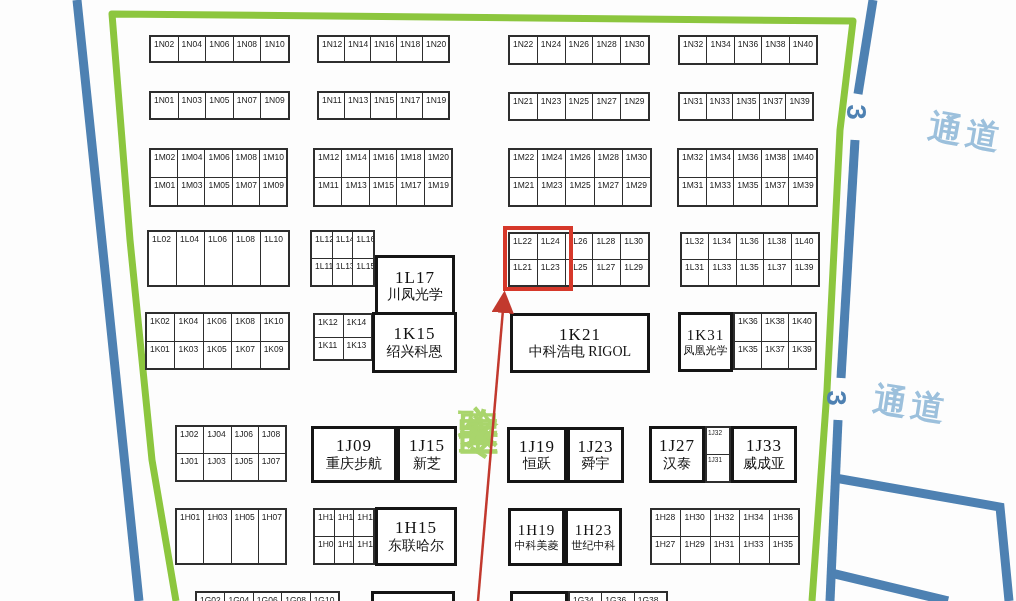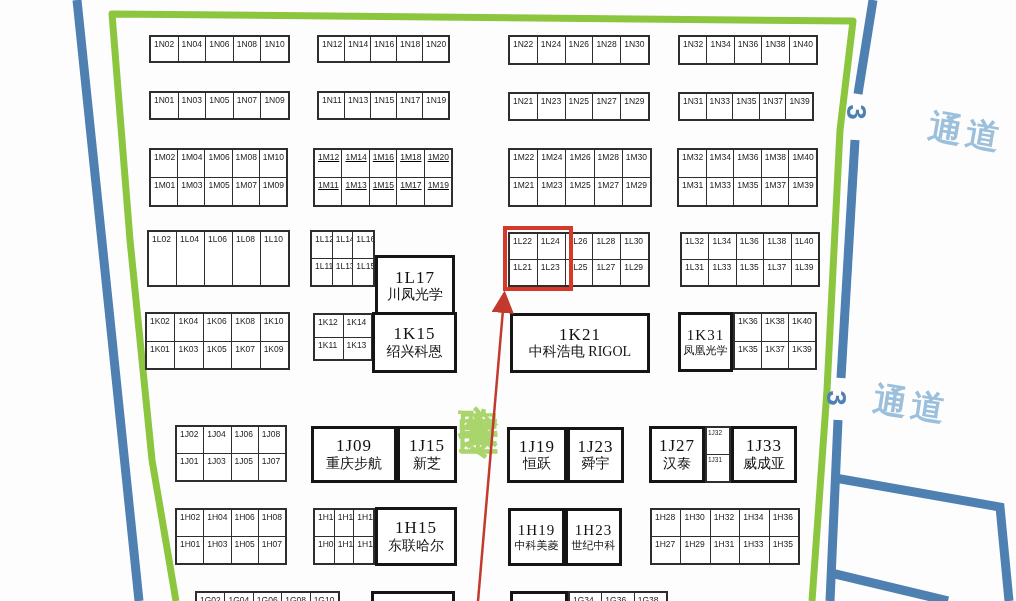--- a/index.html
+++ b/index.html
@@ -147,21 +147,21 @@
           <div class="cell">1M10</div>
         </div>
         <div class="brow">
           <div class="cell">1M01</div>
           <div class="cell">1M03</div>
           <div class="cell">1M05</div>
           <div class="cell">1M07</div>
           <div class="cell">1M09</div>
         </div>
       </div>
-      <div class="block" style="left: 313px; top: 148px; width: 140px; height: 59px; text-decoration: underline;">
+      <div class="block" style="left: 313px; top: 148px; width: 140px; height: 59px;">
         <div class="brow">
           <div class="cell">1M12</div>
           <div class="cell">1M14</div>
           <div class="cell">1M16</div>
           <div class="cell">1M18</div>
           <div class="cell">1M20</div>
         </div>
         <div class="brow">
           <div class="cell">1M11</div>
           <div class="cell">1M13</div>
@@ -309,26 +309,20 @@
       </div>
       <div class="block small" style="left: 705px; top: 426px; width: 26px; height: 57px;">
         <div class="brow">
           <div class="cell">1J32</div>
         </div>
         <div class="brow">
           <div class="cell">1J31</div>
         </div>
       </div>
       <div class="block" style="left: 175px; top: 508px; width: 112px; height: 57px;">
-        <div class="brow">
-          <div class="cell">1H02</div>
-          <div class="cell">1H04</div>
-          <div class="cell">1H06</div>
-          <div class="cell">1H08</div>
-        </div>
         <div class="brow">
           <div class="cell">1H01</div>
           <div class="cell">1H03</div>
           <div class="cell">1H05</div>
           <div class="cell">1H07</div>
         </div>
       </div>
       <div class="block" style="left: 313px; top: 508px; width: 62px; height: 57px;">
         <div class="brow">
           <div class="cell">1H10</div>

